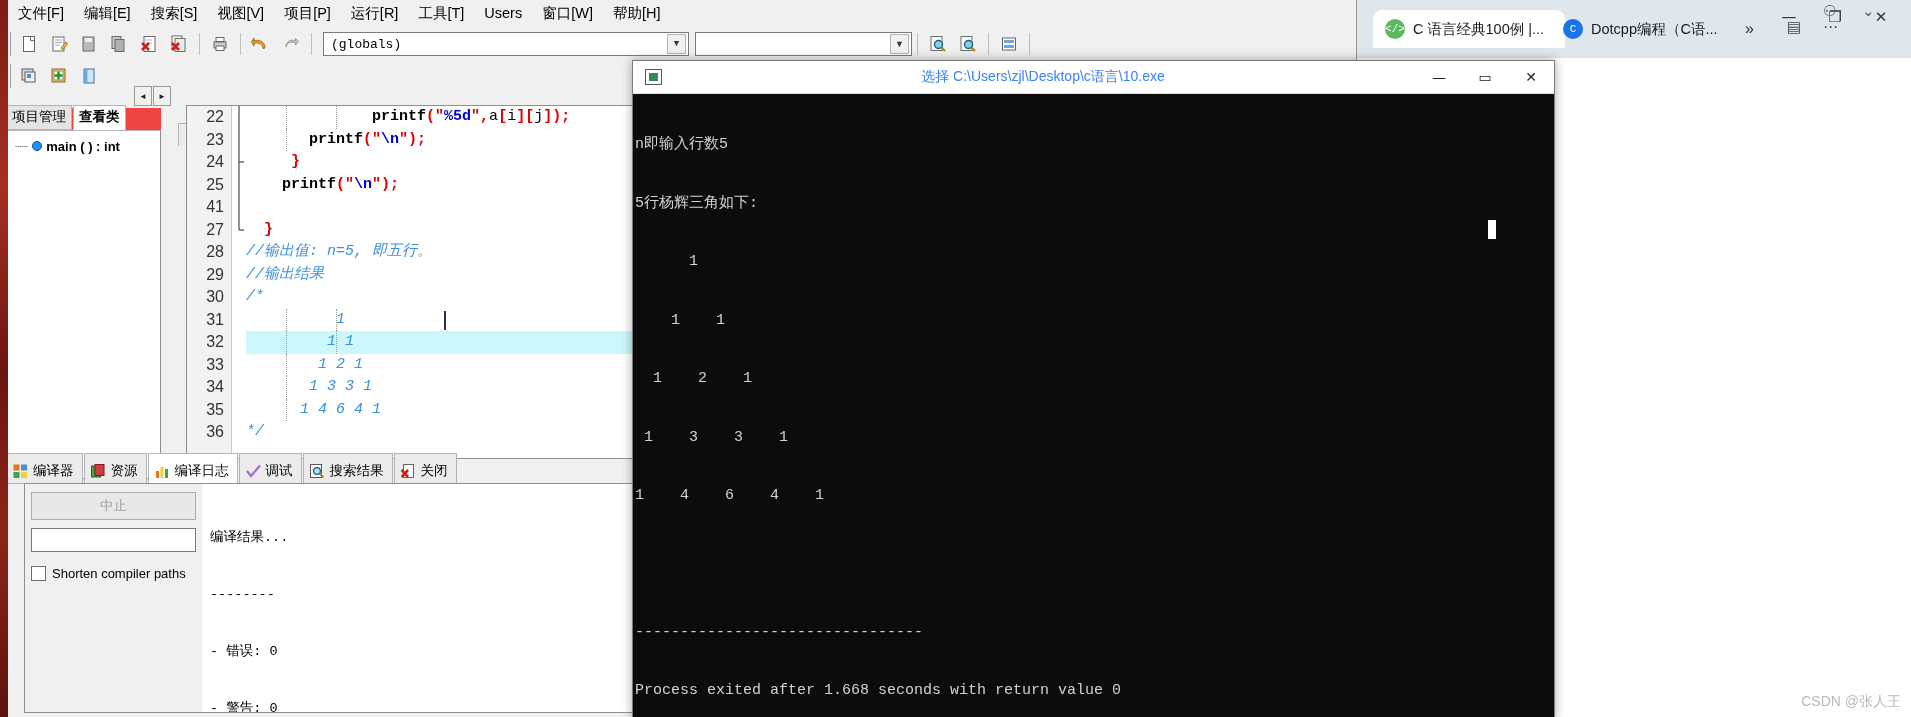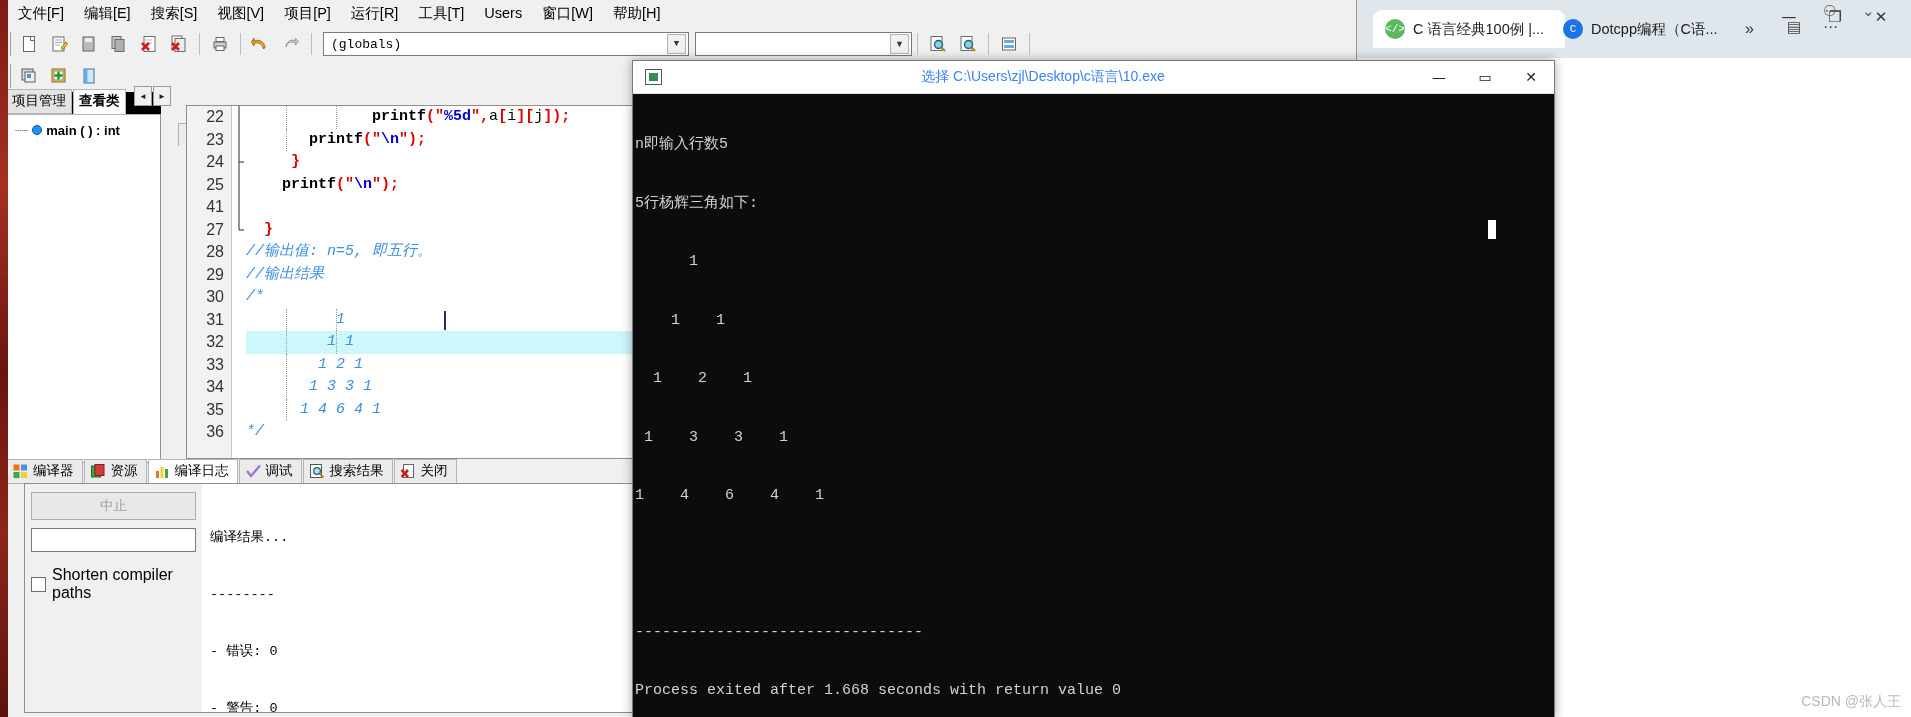--- a/index.html
+++ b/index.html
@@ -78,22 +78,22 @@
   .cb-arrow{width:17px;height:18px;background:#f0f0f0;border:1px solid #b4b4b4;
     display:flex;align-items:center;justify-content:center;font-size:9px;color:#333;}
 
   #toolbar2{
     position:absolute;left:0;top:62px;width:1356px;height:28px;
     background:#f0f0f0;display:flex;align-items:center;
   }
 
   
   #leftdock{
-    position:absolute;left:6px;top:92px;width:155px;height:365px;
-    background:#000000;
+    position:absolute;left:6px;top:108px;width:155px;height:365px;
+    background:#ef4444;
   }
   #leftdock-tabs{display:flex;align-items:flex-end;height:22px;}
   .ldtab{font-size:13.5px;padding:2px 5px 3px 5px;border:1px solid #b4b4b4;
      background:#e4e4e4;margin-right:1px;}
   .ldtab.active{background:#fff;border-bottom-color:#fff;font-weight:bold;}
   #leftdock-panel{
     height:341px;background:#fff;border:1px solid #8f8f8f;border-top:1px solid #b4b4b4;
     font-size:13px;padding-top:6px;
   }
   .tree-row{display:flex;align-items:center;gap:4px;padding-left:8px;height:18px;}
@@ -137,31 +137,31 @@
   .brace{color:#e00000;font-weight:bold;}
   .cmt{color:#3a8fe0;font-style:italic;}
   .vguide{position:absolute;top:0;width:0;border-left:1px dotted #9b9b9b;height:22.5px;}
 
   
   #bottom-tabs{
     position:absolute;left:6px;top:460px;width:627px;height:24px;
     display:flex;align-items:flex-end;gap:0px;
   }
   .btb{display:flex;align-items:center;gap:5px;font-size:13.5px;
-       padding:2px 8px 3px 6px;border:1px solid #b4b4b4;background:#ebebeb;margin-right:1px;}
+       padding:8px 8px 3px 6px;border:1px solid #b4b4b4;background:#ebebeb;margin-right:1px;}
   .btb.active{background:#fff;border-bottom-color:#fff;}
   #bottom-panel{
     position:absolute;left:24px;top:483px;width:627px;height:228px;
     background:#fff;border:1px solid #8f8f8f;display:flex;
   }
   #abort-col{width:165px;padding:8px 6px 0 6px;background:#f0f0f0;}
   #abort-btn{height:26px;background:#e8e8e8;border:1px solid #adadad;
     display:flex;align-items:center;justify-content:center;font-size:13.5px;color:#a0a0a0;}
   #abort-field{height:22px;margin-top:8px;background:#fff;border:1px solid #7a7a7a;}
-  #shorten-row{display:flex;align-items:center;gap:6px;margin-top:14px;font-size:16px;}
+  #shorten-row{display:flex;align-items:center;gap:6px;margin-top:14px;font-size:13px;}
   .cbx{width:13px;height:13px;border:1px solid #6f6f6f;background:#fff;flex:0 0 auto;}
   #log-col{flex:1;background:#fff;padding:6px 0 0 8px;
      font-family:"Liberation Mono","DejaVu Sans Mono",monospace;font-size:13.5px;line-height:19px;
      white-space:pre;overflow:hidden;}
 
   
   #console{
     position:absolute;left:632px;top:60px;width:921px;height:657px;
     background:#0c0c0c;border:1px solid #7a7a7a;box-shadow:0 0 10px rgba(0,0,0,.35);
   }

